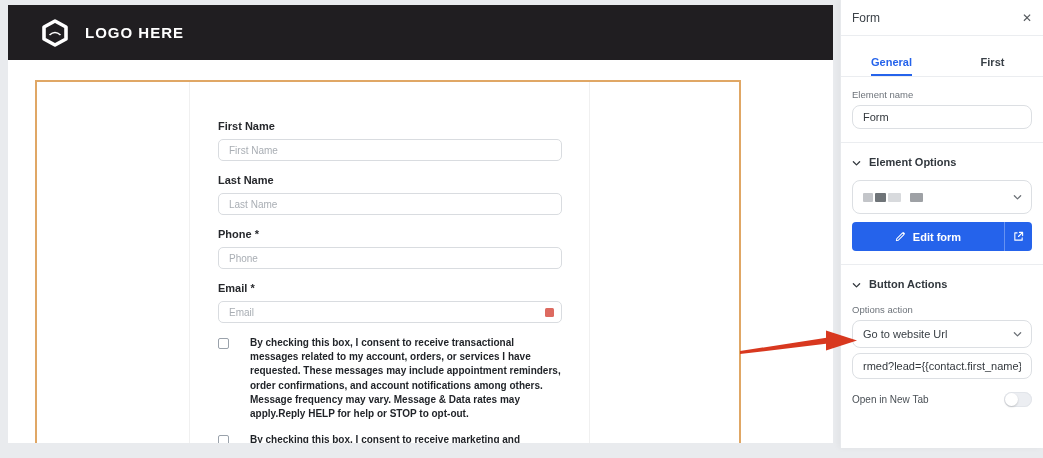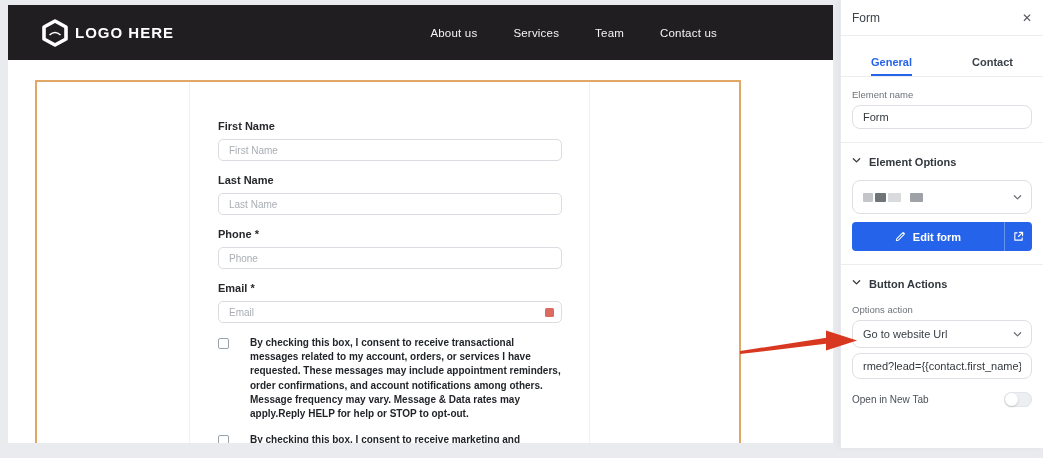--- a/index.html
+++ b/index.html
@@ -2,21 +2,21 @@
 <html><head>
 <meta charset="utf-8">
 <style>
   * { margin:0; padding:0; box-sizing:border-box; }
   html,body { width:1043px; height:458px; }
   body { font-family:"Liberation Sans","DejaVu Sans",sans-serif; background:#e9ebee; position:relative; overflow:hidden; }
 
   
   .page { position:absolute; left:8px; top:5px; width:825px; height:438px; background:#fff; overflow:hidden; }
   .site-header { position:absolute; left:0; top:0; width:100%; height:55px; background:#201e21; display:flex; align-items:center; justify-content:space-between; padding:0 38px 0 34px; }
-  .logo { display:flex; align-items:center; gap:7px; }
+  .logo { display:flex; align-items:center; gap:17px; }
   .logo svg { width:26px; height:28px; display:block; }
   .logo-text { color:#fff; font-size:15px; font-weight:800; letter-spacing:1px; }
   .nav { display:flex; gap:36px; margin-right:78px; }
   .nav a { color:#f4f4f4; font-size:11.5px; text-decoration:none; letter-spacing:.2px; }
 
   .section-box { position:absolute; left:27px; top:75px; width:706px; height:400px; border:2px solid #e0a765; background:#fff; }
   .form-card { position:absolute; left:152px; top:0; width:401px; height:400px; border-left:1px solid #f0f0f0; border-right:1px solid #f0f0f0; }
   .form-inner { padding:38px 27px 0 28px; }
 
   .f-label { font-size:11px; font-weight:600; color:#26282c; margin-bottom:7px; }
@@ -35,21 +35,21 @@
   .panel-title { font-size:12px; color:#3c4248; font-weight:500; }
   .close-x { font-size:12px; color:#55595e; cursor:pointer; line-height:1; }
   .hr { height:1px; background:#ebedf0; margin:9px -11px 0 -11px; }
   .tabs { display:flex; margin:12px -11px; border-bottom:1px solid #ebedf0; }
   .tab { flex:1; text-align:center; padding:8px 0 0 0; font-size:11px; font-weight:700; color:#3a4148; cursor:pointer; }
   .tab span { display:inline-block; padding-bottom:6px; border-bottom:2px solid transparent; }
   .tab.active { color:#2563eb; }
   .tab.active span { border-bottom-color:#2563eb; }
   .small-label { font-size:9.5px; color:#6d737a; margin-top:9px; }
   .p-input { width:100%; height:24px; margin-top:5px; border:1px solid #dcdfe3; border-radius:8px; padding:0 10px; font-size:11px; color:#33383d; font-family:inherit; background:#fff; outline:none; }
-  .section-head { display:flex; align-items:flex-start; gap:8px; margin-top:13px; font-size:11px; font-weight:700; color:#32383e; cursor:pointer; }
+  .section-head { display:flex; align-items:flex-end; gap:8px; margin-top:13px; font-size:11px; font-weight:700; color:#32383e; cursor:pointer; }
   .chev { width:9px; height:9px; flex:0 0 auto; }
   .dropdown { position:relative; margin-top:12px; height:34px; border:1px solid #dcdfe3; border-radius:8px; display:flex; align-items:center; padding:0 26px 0 10px; cursor:pointer; }
   .dd-chev { position:absolute; right:9px; top:12px; }
   .redact { display:flex; align-items:center; gap:2px; }
   .redact i { display:inline-block; height:9px; border-radius:1px; }
   .r1 { width:10px; background:#c3c5c9; }
   .r2 { width:11px; background:#6f7478; }
   .r3 { width:13px; background:#d8dadd; margin-right:7px; }
   .r4 { width:13px; background:#9ea1a5; }
   .edit-btn { margin-top:8px; height:29px; background:#2563eb; border-radius:4px; display:flex; align-items:stretch; color:#fff; cursor:pointer; overflow:hidden; }
@@ -72,26 +72,20 @@
   <div class="site-header">
     <div class="logo">
       <span>
         <svg viewBox="0 0 26 28">
           <polygon points="13,2 24,8 24,20 13,26 2,20 2,8" fill="none" stroke="#ffffff" stroke-width="3.6" stroke-linejoin="round"></polygon>
           <path d="M7.5 16 q5.5 -5 11 0" fill="none" stroke="#ffffff" stroke-width="1.6"></path>
         </svg>
       </span>
       <span class="logo-text">LOGO HERE</span>
     </div>
-    <nav class="nav">
-      <a href="#">About us</a>
-      <a href="#">Services</a>
-      <a href="#">Team</a>
-      <a href="#">Contact us</a>
-    </nav>
   </div>
 
   <div class="section-box">
     <div class="form-card">
       <div class="form-inner">
 
         <div class="f-label">First Name</div>
         <div class="f-input-wrap">
           <input class="f-input" type="text" placeholder="First Name" style="">
         </div>
@@ -130,21 +124,21 @@
 <div class="panel">
 
   <div class="panel-title-row">
     <span class="panel-title">Form</span>
     <span class="close-x">✕</span>
   </div>
   <div class="hr"></div>
 
   <div class="tabs">
     <div class="tab active"><span>General</span></div>
-    <div class="tab"><span>Contact</span></div>
+    <div class="tab"><span>First</span></div>
   </div>
 
   <div class="small-label">Element name</div>
   <input class="p-input" type="text" value="Form" style="">
 
   <div class="hr" style="margin-top:13px"></div>
 
   <div class="section-head">
     <svg class="chev" viewBox="0 0 10 10">
         <polyline points="1.5,3 5,6.5 8.5,3" fill="none" stroke="#32383e" stroke-width="1.4" stroke-linecap="round" stroke-linejoin="round"></polyline>

